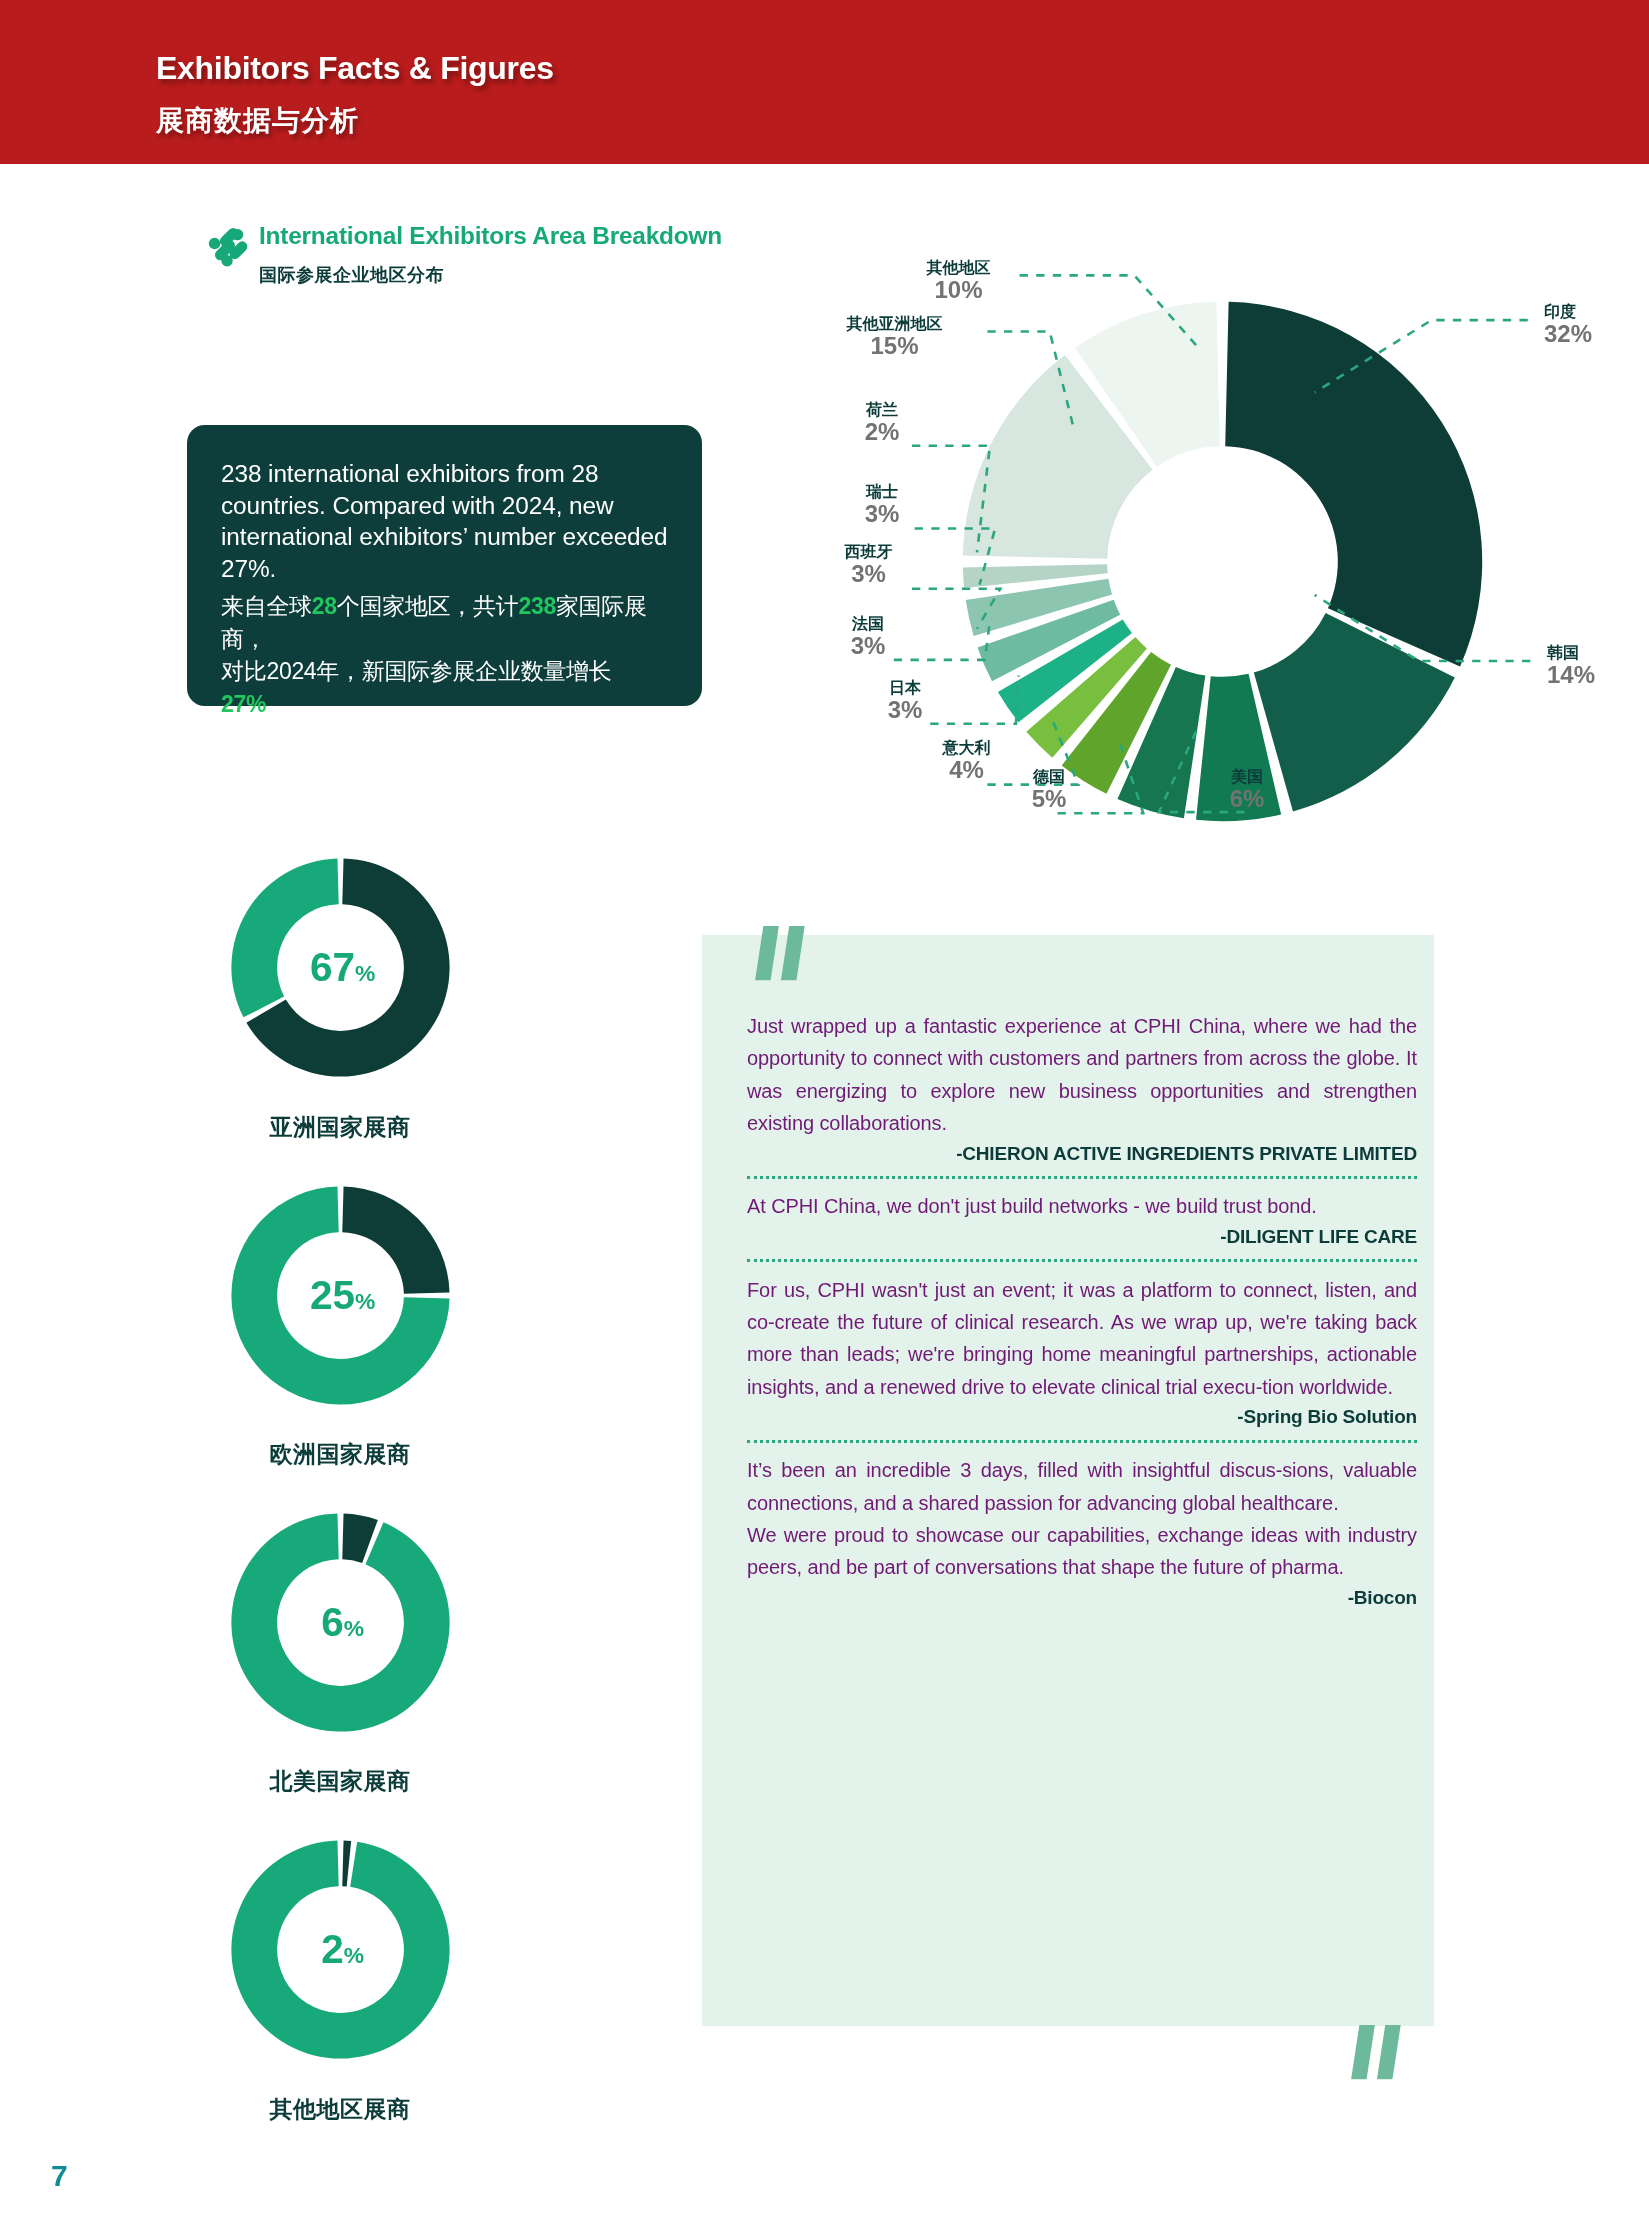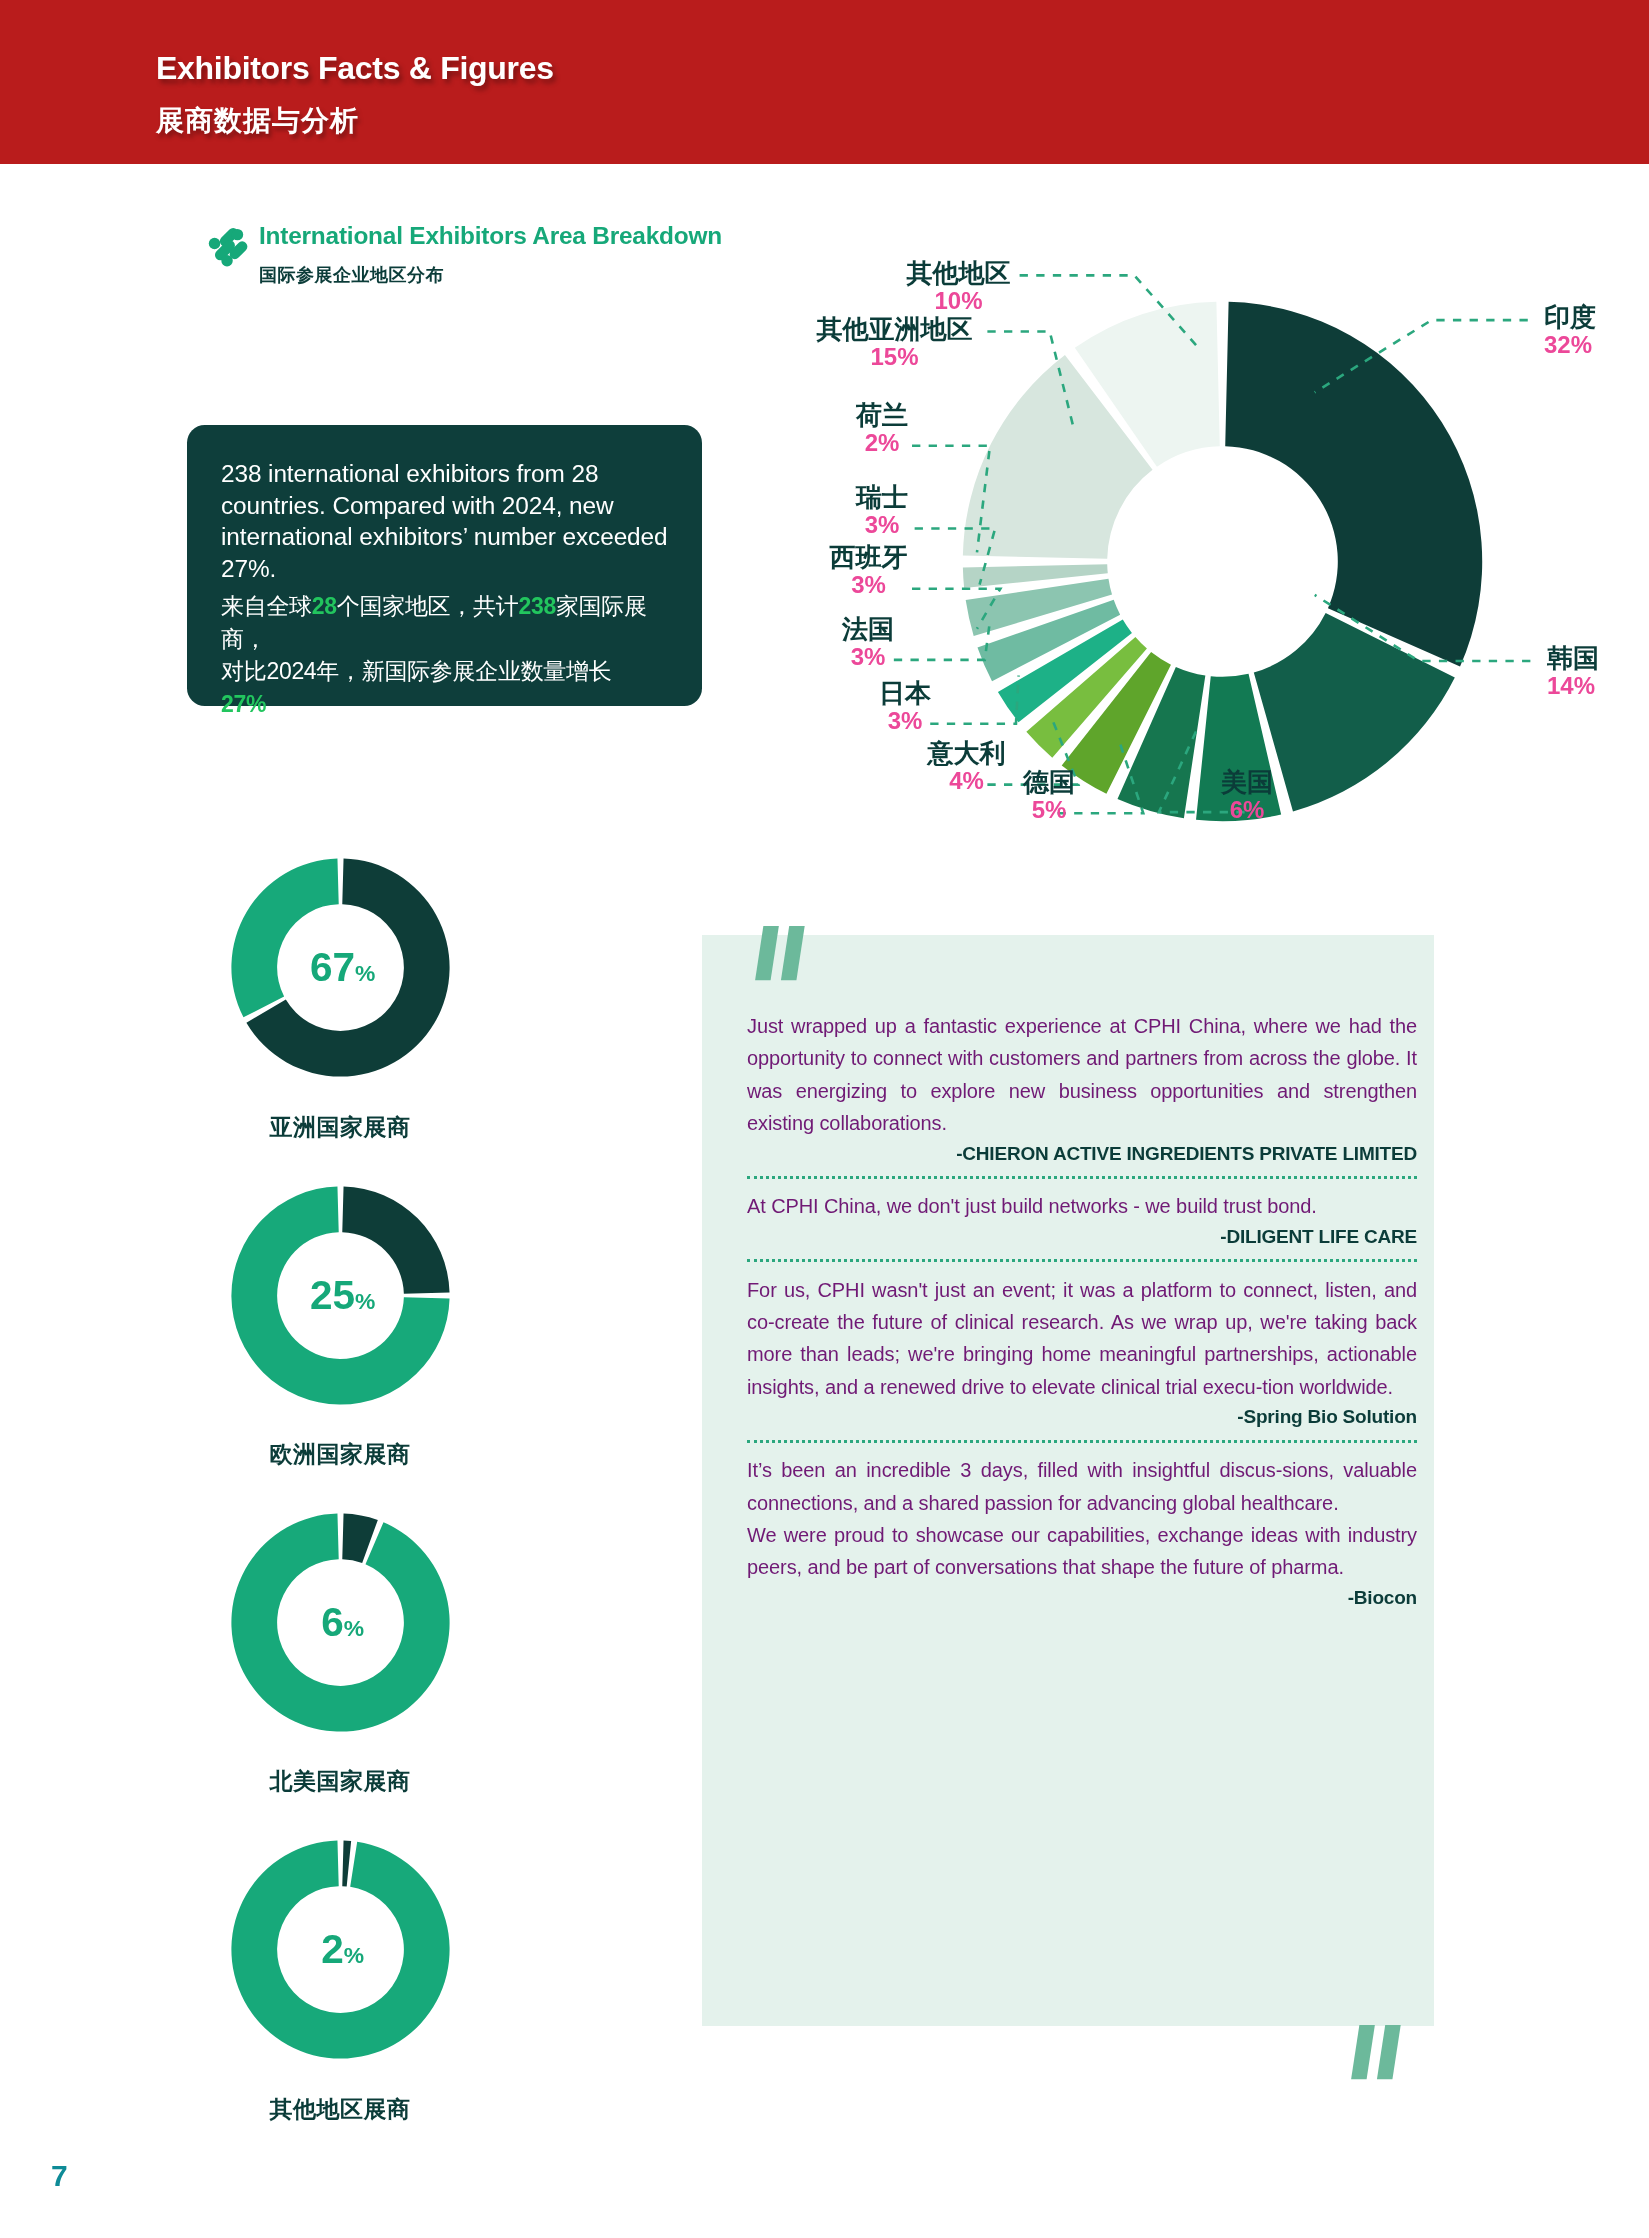--- a/index.html
+++ b/index.html
@@ -58,22 +58,22 @@
     margin-top:5.2px;
     font-size:23px; line-height:1.42; color:#ffffff; font-weight:400;
     letter-spacing:-0.3px;
   }
   .card .cn b{ color:#22c55e; font-weight:800; }
 
   
   .bigdonut{ position:absolute; left:955px; top:294px; width:535px; height:535px; }
 
   .lbl{ position:absolute; white-space:nowrap; }
-  .lbl .nm{ display:block; font-size:26px; font-weight:800; color:#0B3C39; line-height:1.12; }
-  .lbl .pc{ display:block; font-size:24px; font-weight:800; color:#ec4899; line-height:1.12; }
+  .lbl .nm{ display:block; font-size:16px; font-weight:800; color:#0B3C39; line-height:1.12; }
+  .lbl .pc{ display:block; font-size:24px; font-weight:800; color:#737373; line-height:1.12; }
   .lbl.r{ text-align:left; }
   .lbl.c{ text-align:center; }
 
   .leaders{ position:absolute; left:0; top:0; width:1650px; height:2239px; pointer-events:none; }
 
   
   .mini{ position:absolute; width:239px; height:239px; }
   .mini-cap{
     position:absolute; width:322px; text-align:center;
     font-size:23px; font-weight:800; color:#0B3C39; letter-spacing:0.5px;

